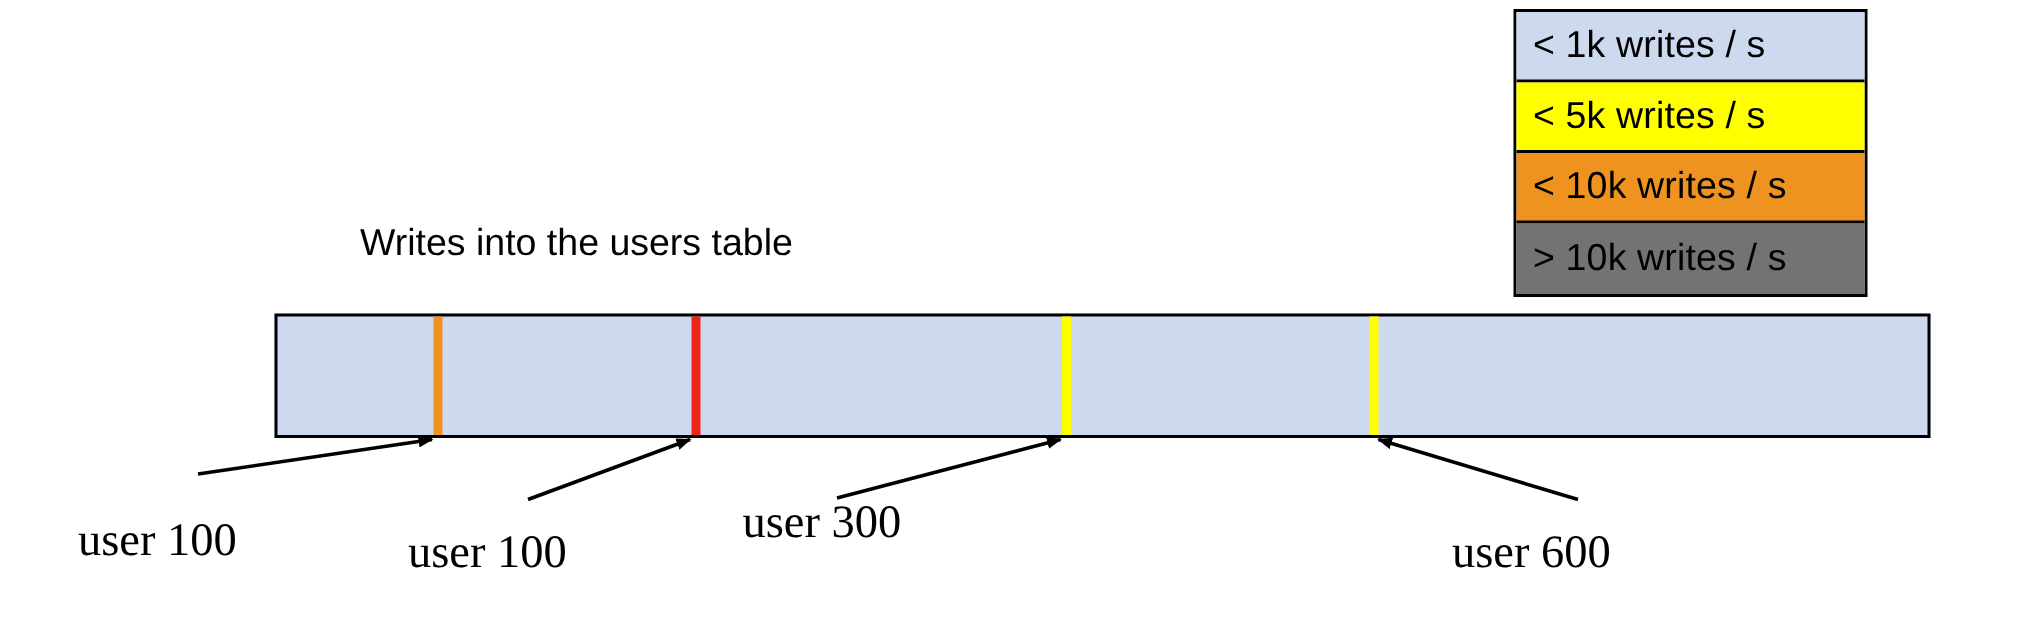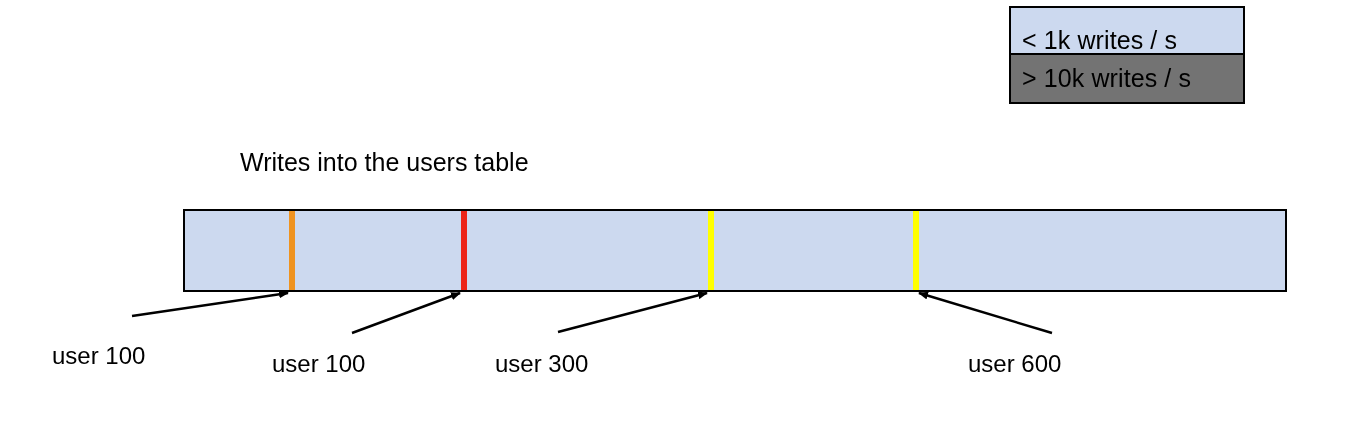--- a/index.html
+++ b/index.html
@@ -63,41 +63,48 @@
   .bar-marker {
     position: absolute;
     top: 0;
     bottom: 0;
     width: 6px;
   }
 
   
   .annot-label {
     position: absolute;
-    font-size: 24px;
+    font-size: 31px;
     line-height: 1;
     white-space: nowrap;
+    font-family: Liberation Serif, serif;
   }
 
   
   #arrow-layer {
     position: absolute;
     left: 0;
     top: 0;
     width: 1350px;
     height: 422px;
     pointer-events: none;
   }
 </style>
 </head>
 <body>
 
 <div id="legend">
-  <div class="legend-row" style="background:#ccd9ef;align-items:flex-end;">
+  <div class="legend-row" style="background:#ccd9ef;">
     <span>&lt; 1k writes / s</span>
+  </div>
+  <div class="legend-row" style="background:#ffff00;">
+    <span>&lt; 5k writes / s</span>
+  </div>
+  <div class="legend-row" style="background:#ef9320;">
+    <span>&lt; 10k writes / s</span>
   </div>
   <div class="legend-row" style="background:#737373;">
     <span>&gt; 10k writes / s</span>
   </div>
 </div>
 
 <div id="chart-title">Writes into the users table</div>
 
 <div id="bar" style="background:#ccd9ef;">
   <div class="bar-marker" style="left:104px; background:#ef9320;"></div>
@@ -113,14 +120,14 @@
     </marker>
   </defs>
   <line x1="132" y1="316" x2="288" y2="293" stroke="#000000" stroke-width="2.4" marker-end="url(#ah)"></line>
   <line x1="352" y1="333" x2="460" y2="293" stroke="#000000" stroke-width="2.4" marker-end="url(#ah)"></line>
   <line x1="558" y1="332" x2="707" y2="293" stroke="#000000" stroke-width="2.4" marker-end="url(#ah)"></line>
   <line x1="1052" y1="333" x2="919" y2="293" stroke="#000000" stroke-width="2.4" marker-end="url(#ah)"></line>
 </svg>
 
 <div class="annot-label" style="left:52px; top:344px;">user 100</div>
 <div class="annot-label" style="left:272px; top:352px;">user 100</div>
-<div class="annot-label" style="left:495px; top:352px;">user 300</div>
+<div class="annot-label" style="left:495px; top:332px;">user 300</div>
 <div class="annot-label" style="left:968px; top:352px;">user 600</div>
 
 </body></html>

